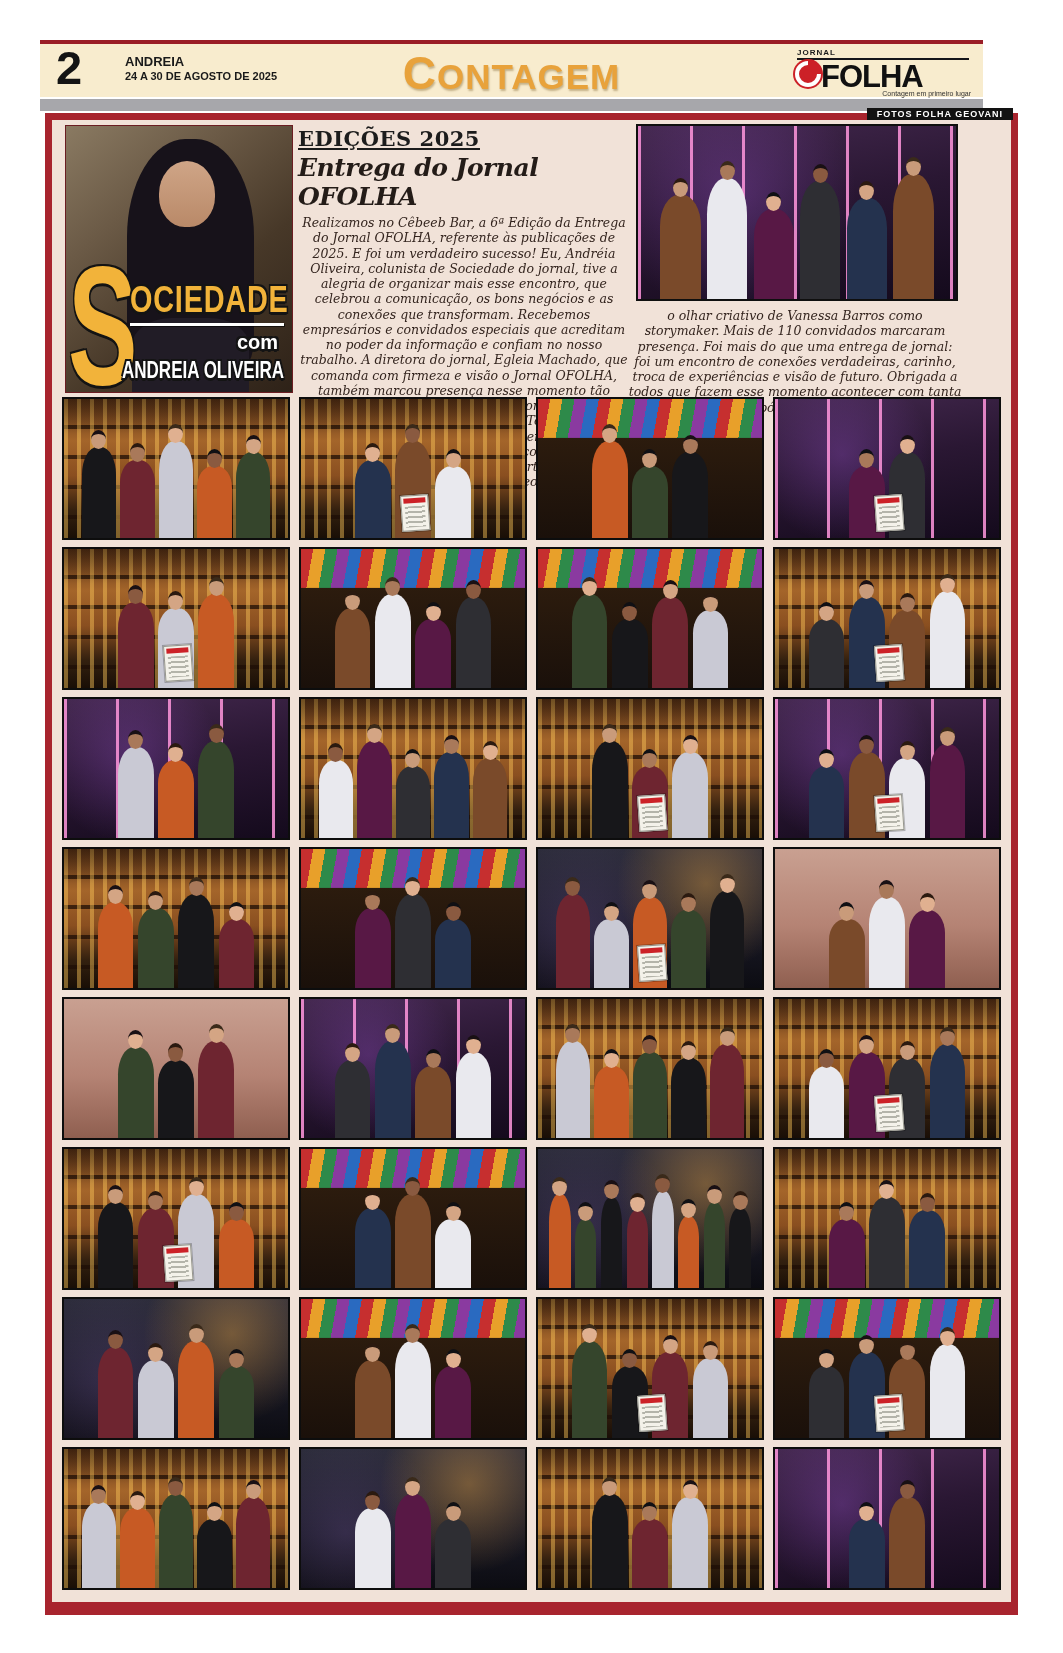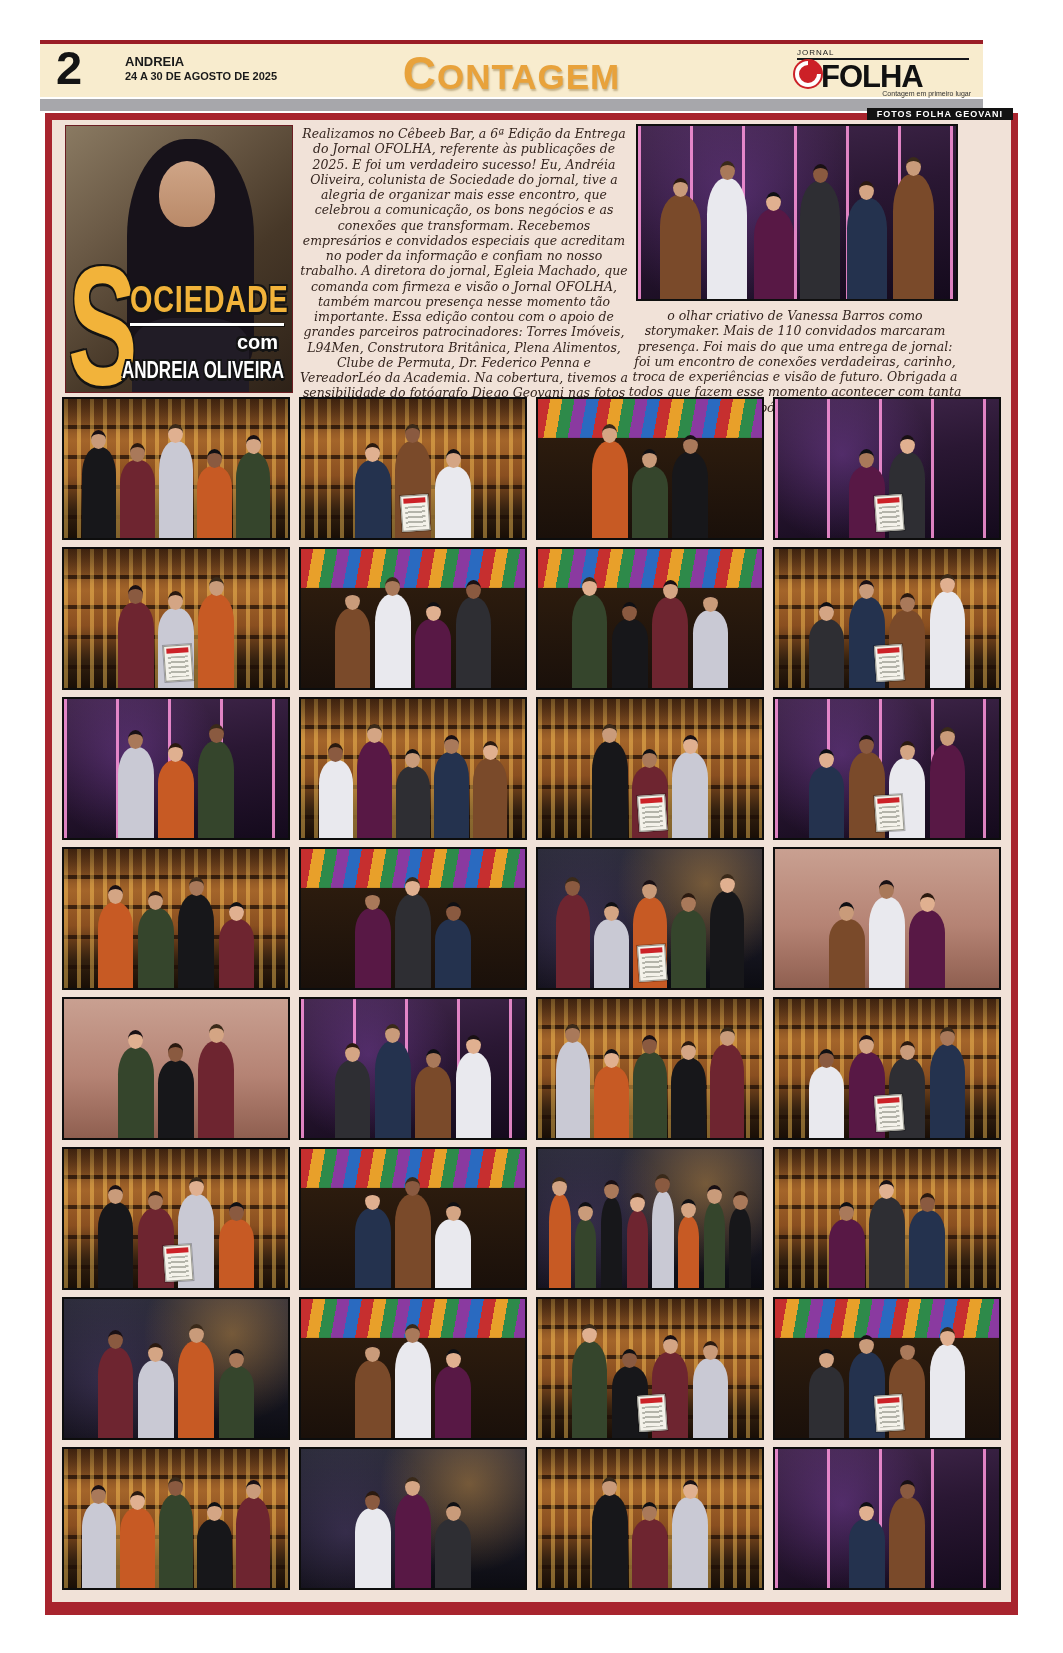--- a/index.html
+++ b/index.html
@@ -14,21 +14,21 @@
   .page-meta{position:absolute;left:85px;top:10px;line-height:1.25;}
   .page-city{font-size:13px;font-weight:800;}
   .page-date{font-size:11px;font-weight:800;}
   .section-title{
     position:absolute;left:0;top:2px;width:100%;text-align:center;
     font-size:35px;font-weight:800;color:#e8a23b;letter-spacing:1px;
     text-shadow:1px 2px 2px rgba(100,70,10,.35);
   }
   .section-title::first-letter{font-size:46px;}
   .brand{position:absolute;right:8px;top:1px;width:184px;height:52px;}
-  .brand-kicker{position:absolute;left:6px;top:3px;width:172px;font-size:8px;font-weight:400;letter-spacing:1px;border-bottom:2px solid #15151a;padding-bottom:1px;}
+  .brand-kicker{position:absolute;left:6px;top:3px;width:172px;font-size:8px;font-weight:700;letter-spacing:1px;border-bottom:2px solid #15151a;padding-bottom:1px;}
   .brand-row{position:absolute;left:0;top:12px;display:flex;align-items:center;}
   .brand-name{font-size:31px;font-weight:900;letter-spacing:-1px;color:#111;line-height:1;margin-left:-4px;}
   .brand-tagline{position:absolute;right:4px;top:45px;font-size:7px;color:#333;}
   
   .graybar{position:absolute;left:40px;top:99px;width:943px;height:12px;background:#a7a7ab;}
   
   .frame{
     position:absolute;left:45px;top:113px;width:973px;height:1502px;box-sizing:border-box;
     border:7px solid #a8242e;border-bottom-width:13px;background:#f1e2d8;
   }
@@ -128,20 +128,22 @@
       <div class="promo-torso"></div>
     </div>
     <div class="promo-text promo-s">S</div>
     <div class="promo-text promo-rest">OCIEDADE</div>
     <div class="promo-line"></div>
     <div class="promo-text promo-com">com</div>
     <div class="promo-text promo-author">ANDREIA OLIVEIRA</div>
   </section>
 
   <section class="article">
+    <h2 class="kicker">EDIÇÕES 2025</h2>
+    <h1 class="headline">Entrega do Jornal OFOLHA</h1>
     <p class="body-copy">Realizamos no Cêbeeb Bar, a 6ª Edição da Entrega do Jornal OFOLHA, referente às publicações de 2025. E foi um verdadeiro sucesso! Eu, Andréia Oliveira, colunista de Sociedade do jornal, tive a alegria de organizar mais esse encontro, que celebrou a comunicação, os bons negócios e as conexões que transformam. Recebemos empresários e convidados especiais que acreditam no poder da informação e confiam no nosso trabalho. A diretora do jornal, Egleia Machado, que comanda com firmeza e visão o Jornal OFOLHA, também marcou presença nesse momento tão importante. Essa edição contou com o apoio de grandes parceiros patrocinadores: Torres Imóveis, L94Men, Construtora Britânica, Plena Alimentos, Clube de Permuta, Dr. Federico Penna e VereadorLéo da Academia. Na cobertura, tivemos a sensibilidade do fotógrafo Diego Geovani nas fotos e</p>
   </section>
 
   <div class="lead-photo" id="lead-photo">
       <div class="scene bg-neon" title="six guests posing under neon lights at the event">
         <div class="person" style="height: 70%; width: 12.6667%;">
           <div class="head" style="background: rgb(201, 155, 122); border-top: 4px solid rgb(43, 26, 16);"></div>
           <div class="torso" style="background: rgb(122, 74, 42);"></div>
         </div>
         <div class="person" style="height: 80%; width: 12.6667%;">

